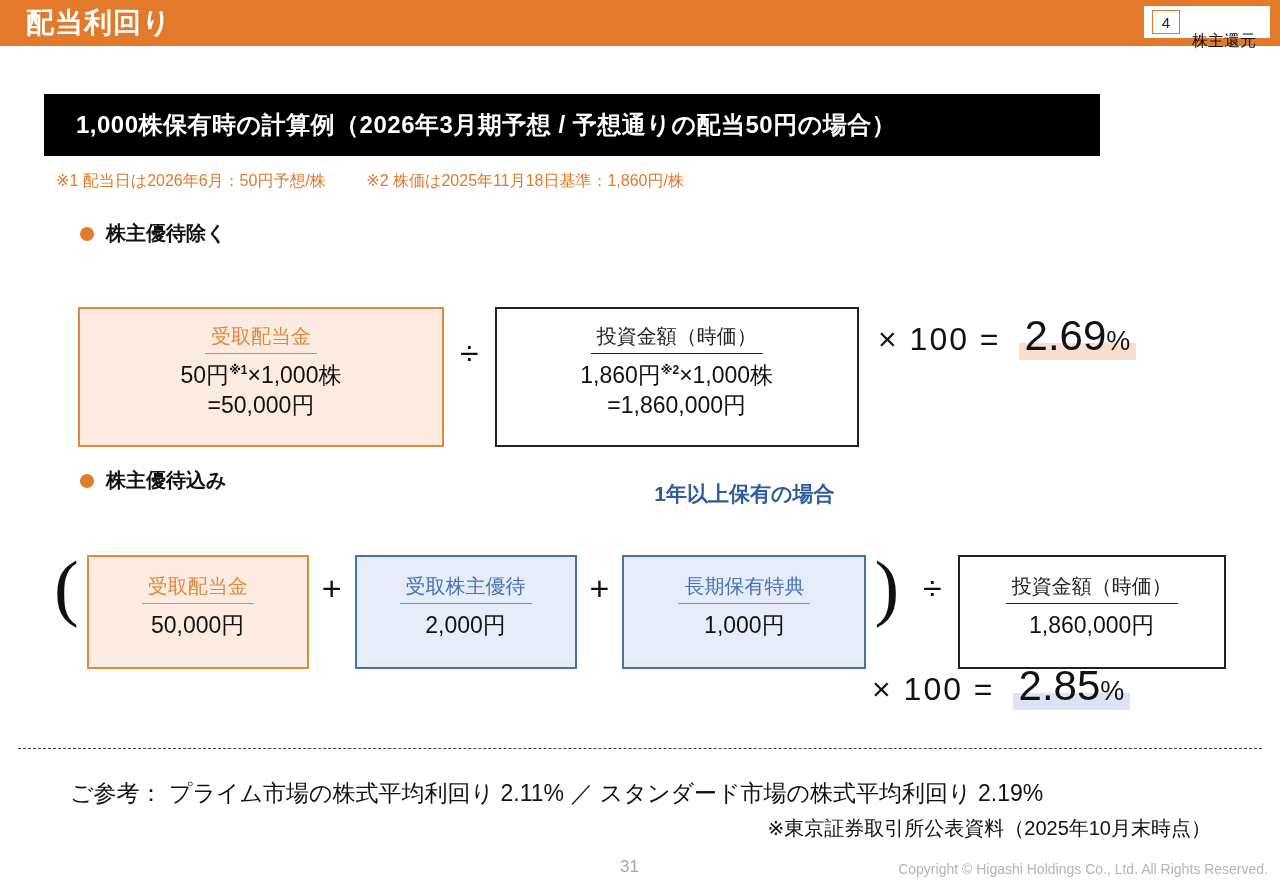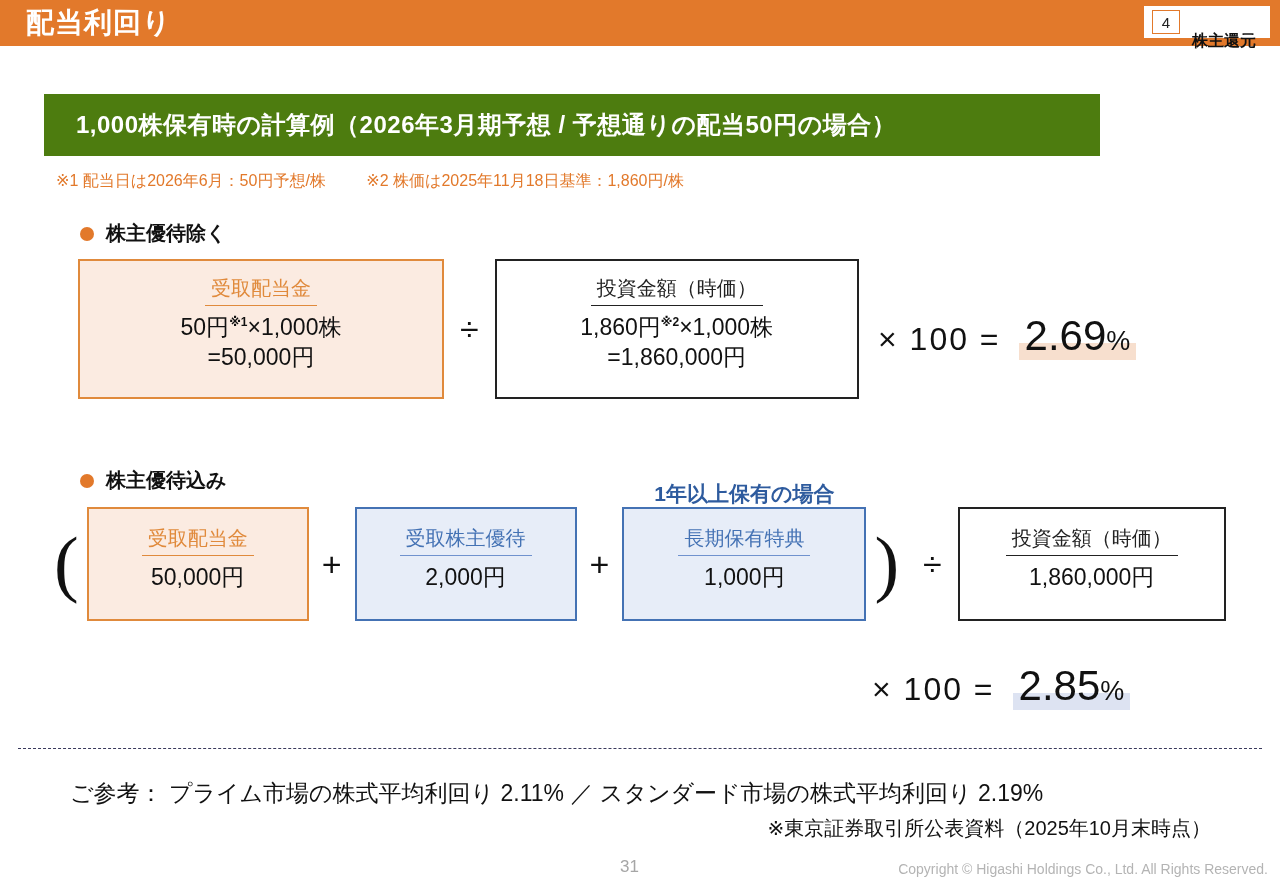--- a/index.html
+++ b/index.html
@@ -50,33 +50,33 @@
     display: flex;
     align-items: center;
     justify-content: center;
     font-size: 15px;
     color: #222;
     margin-right: 12px;
     line-height: 1;
   }
   .badge-label {
     font-size: 16px;
-    font-weight: bold;
+    font-weight: normal;
     color: #111;
     white-space: nowrap;
     margin-top: 39px;
   }
 
   
   .banner {
     position: absolute;
     left: 44px; top: 94px;
     width: 1056px;
     height: 62px;
-    background: #4d7c0f;
+    background: #000000;
     display: flex;
     align-items: center;
   }
   .banner-text {
     color: #ffffff;
     font-size: 24px;
     font-weight: bold;
     padding-left: 32px;
     letter-spacing: 0.5px;
   }
@@ -122,20 +122,21 @@
 
   .fbox {
     box-sizing: border-box;
     border: 2px solid #222;
     background: #ffffff;
     display: flex;
     flex-direction: column;
     align-items: center;
     justify-content: center;
     padding: 9px 14px 20px 14px;
+    margin-top: 48px;
   }
   .fbox.peach {
     border-color: #E08A3C;
     background: #FBEBE1;
   }
   .fbox.blue {
     border-color: #4472B4;
     background: #E7EDF8;
   }
   .fbox-title {

